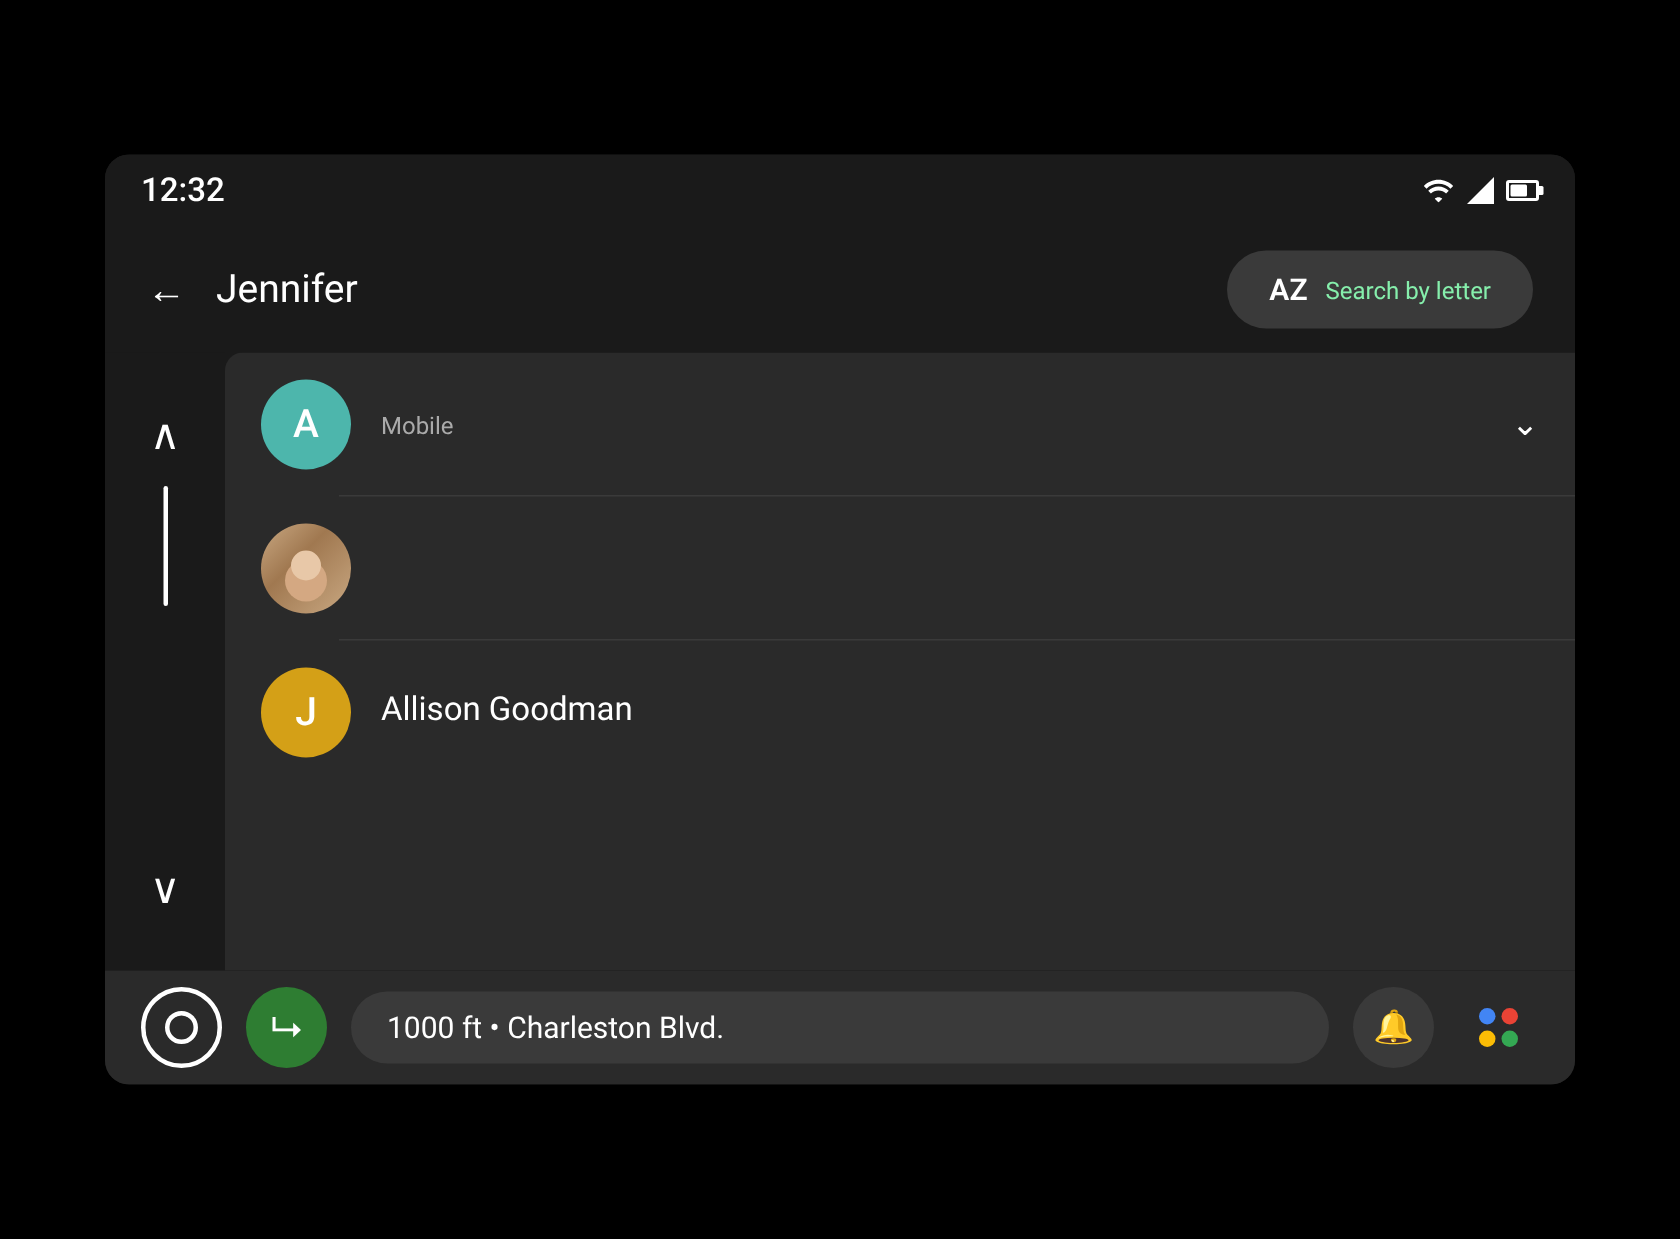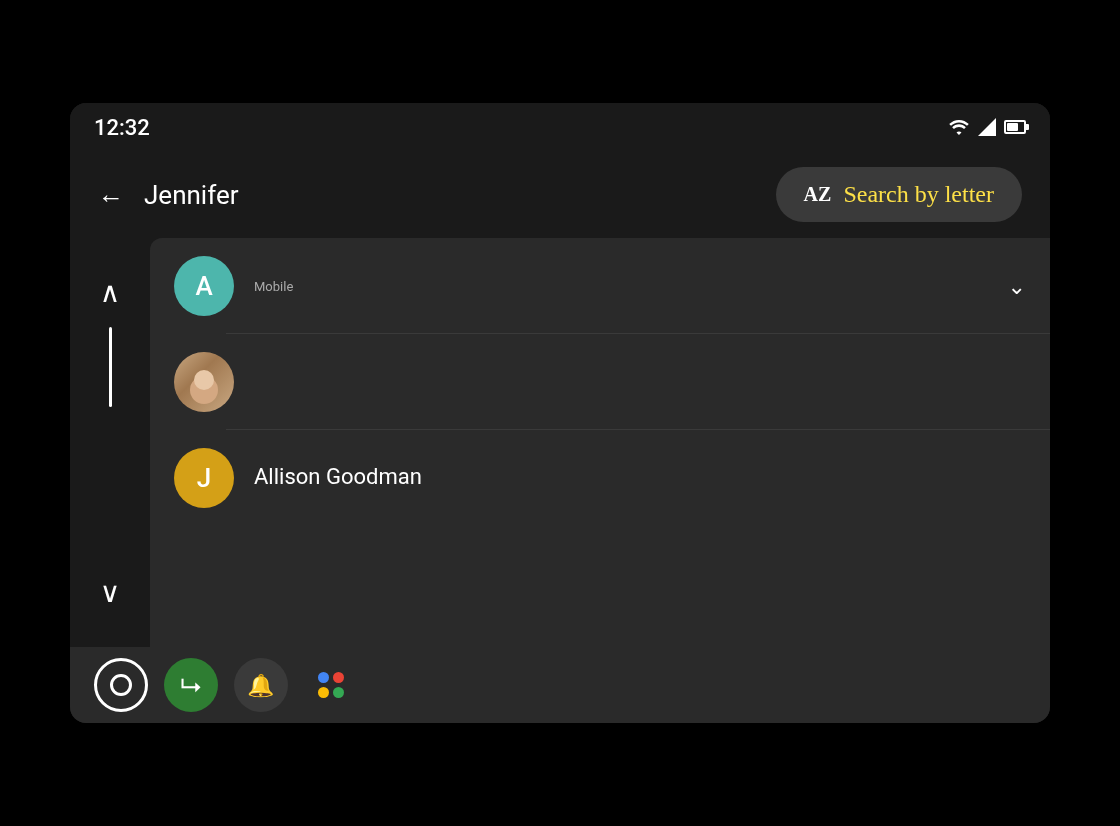--- a/index.html
+++ b/index.html
@@ -101,32 +101,31 @@
     }
 
     .search-by-letter-btn {
       background: #3a3a3a;
       border-radius: 50px;
       padding: 14px 28px;
       display: flex;
       align-items: center;
       gap: 12px;
       cursor: pointer;
-      font-family: Liberation Serif, serif;
     }
 
     .az-icon {
       color: #fff;
       font-size: 20px;
       font-weight: 600;
     }
 
     .search-by-letter-label {
-      color: #fde047;
-      font-size: 24px;
+      color: #86efac;
+      font-size: 16px;
       font-weight: 400;
     }
 
     
     .body-area {
       flex: 1;
       display: flex;
       overflow: hidden;
     }
 
@@ -227,21 +226,21 @@
 
     .contact-name {
       color: #fff;
       font-size: 22px;
       font-weight: 400;
       margin-bottom: 4px;
     }
 
     .contact-type {
       color: #aaa;
-      font-size: 13px;
+      font-size: 16px;
     }
 
     .expand-icon {
       color: #fff;
       font-size: 22px;
     }
 
     
     .avatar-photo {
       width: 60px;
@@ -477,20 +476,23 @@
   <div class="bottom-nav">
 
     <div class="nav-home-btn">
       <div class="nav-home-inner"></div>
     </div>
 
     <div class="nav-nav-btn">
       <span class="turn-arrow">⮡</span>
     </div>
 
+    <div class="nav-info-pill">
+      <span class="nav-info-text">1000 ft • Charleston Blvd.</span>
+    </div>
 
     <div class="nav-bell-btn">
       <span class="bell-icon">🔔</span>
     </div>
 
     <div class="google-assistant-btn">
       <div class="google-dots">
         <div class="dot dot-blue"></div>
         <div class="dot dot-red"></div>
         <div class="dot dot-yellow"></div>

